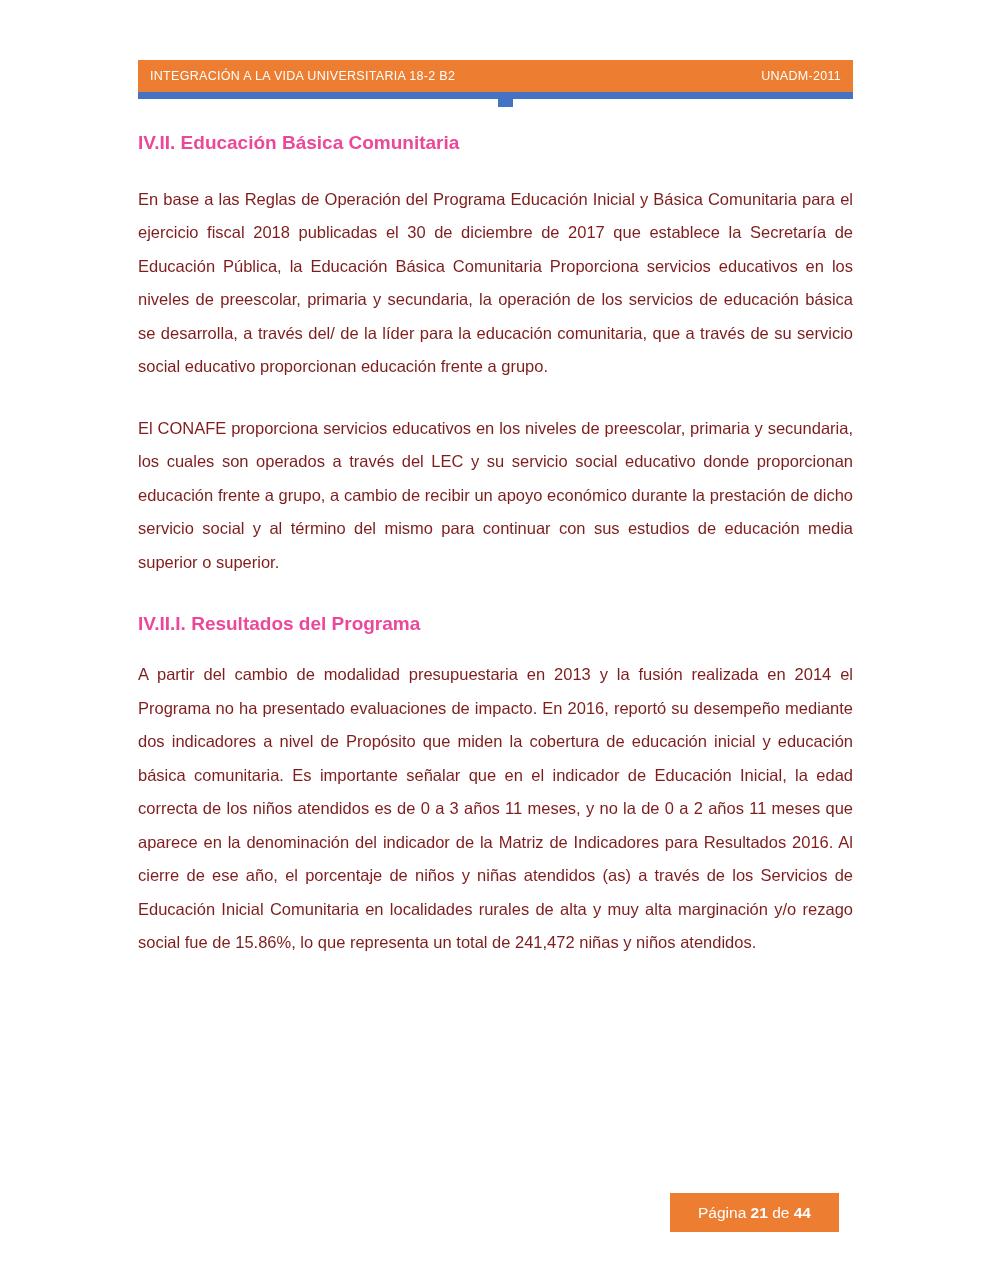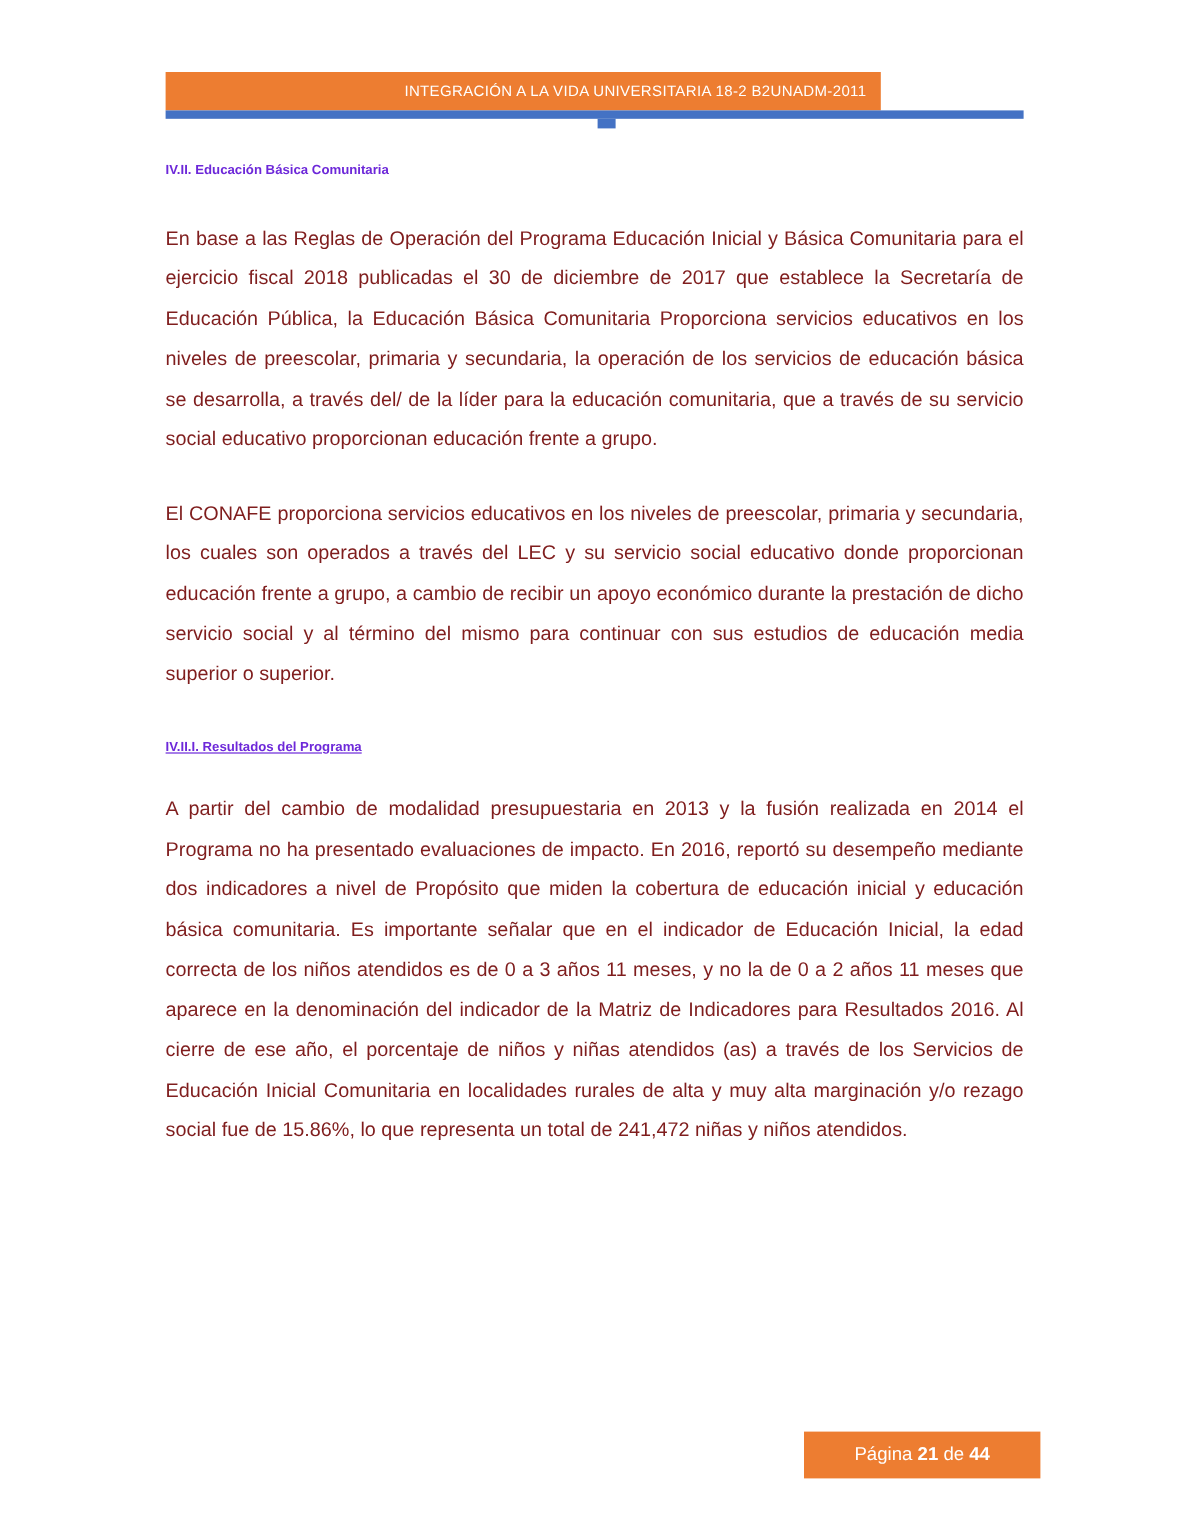--- a/index.html
+++ b/index.html
@@ -13,53 +13,53 @@
     background:#ffffff;
     font-family:"Liberation Sans", sans-serif;
     color:#1f1f1f;
     position:relative;
     overflow:hidden;
   }
   .page{position:absolute;inset:0;background:#ffffff;}
 
   
   .header-bar{
-    position:absolute;left:138px;top:60px;width:596px;height:32px;
+    position:absolute;left:138px;top:60px;width:715px;height:32px;
     background:var(--header-bar,#ED7D31);
     color:#ffffff;
-    display:flex;justify-content:flex-end;align-items:center;
+    display:flex;justify-content:space-between;align-items:center;
     box-sizing:border-box;padding:16px 12px;
     font-size:12.5px;letter-spacing:.3px;
   }
   .header-underline{
     position:absolute;left:138px;top:92px;width:715px;height:7px;
     background:var(--accent-line,#4472C4);
   }
   .header-nub{
     position:absolute;left:498px;top:99px;width:15px;height:8px;
     background:var(--accent-line,#4472C4);
   }
 
   
   .content{
     position:absolute;left:138px;top:126px;width:715px;
   }
   .doc-heading{
-    font-size:11px;font-weight:bold;color:#6d28d9;
+    font-size:19px;font-weight:bold;color:#ec4899;
     margin:0 0 24px 0;line-height:33px;
   }
-  .doc-heading.second{margin-top:10px;margin-bottom:18px;text-decoration:underline;}
+  .doc-heading.second{margin-top:10px;margin-bottom:18px;}
   .doc-paragraph{
     font-size:16.5px;line-height:2.03;text-align:justify;
     margin:0 0 28px 0;color:#7f1d1d;
   }
 
   
   .page-badge{
-    position:absolute;left:670px;top:1193px;width:197px;height:39px;
+    position:absolute;left:670px;top:1193px;width:169px;height:39px;
     background:var(--footer-badge,#ED7D31);
     color:#ffffff;
     display:flex;align-items:center;justify-content:center;
     font-size:15.5px;
   }
   .page-badge .num{font-weight:bold;}
   .page-badge span{white-space:pre;}
 </style>
 </head>
 <body>

